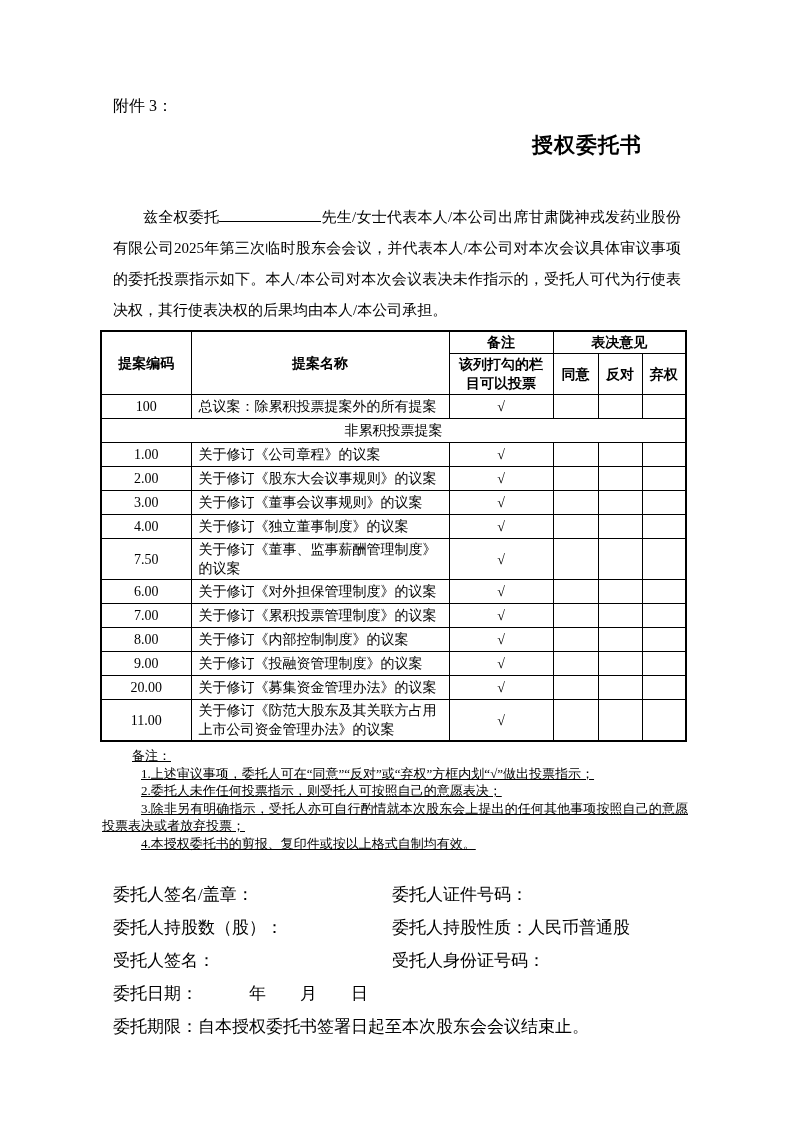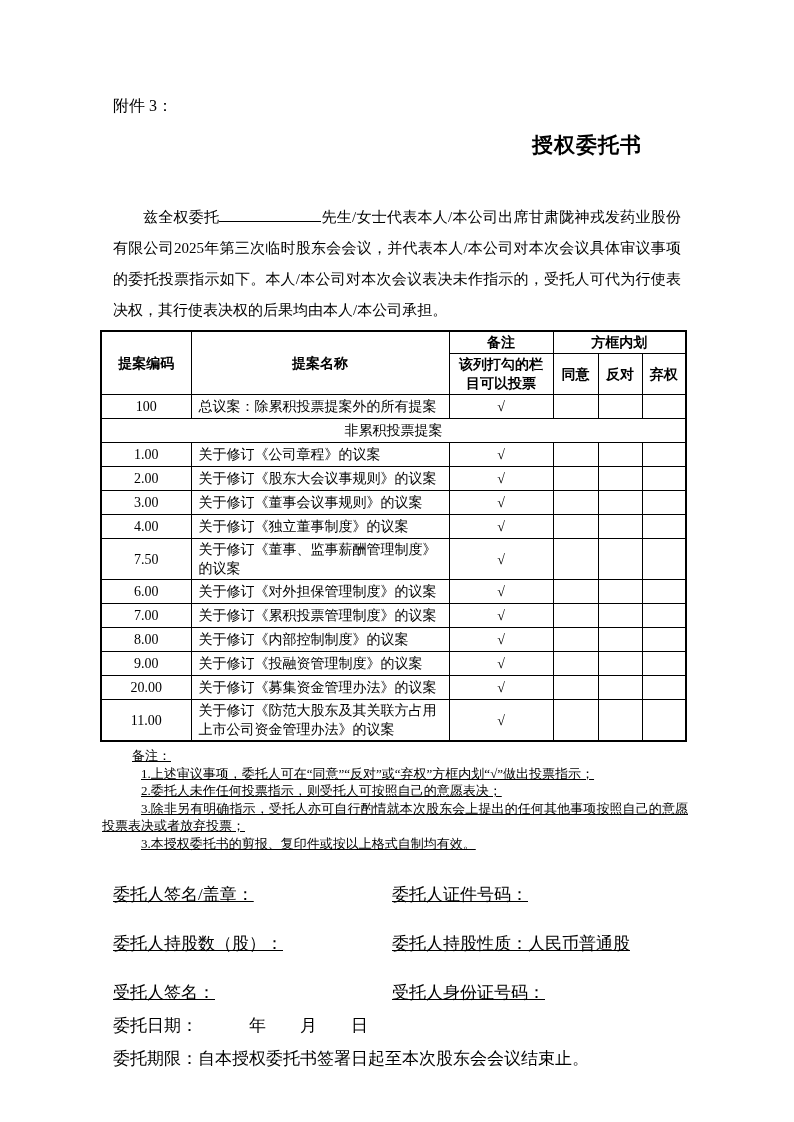--- a/index.html
+++ b/index.html
@@ -43,22 +43,21 @@
   table.proposal tbody td { height:21px; }
   col.c-code { width:90px; } col.c-name { width:258px; } col.c-remark { width:104px; }
   col.c-agree { width:45px; } col.c-oppose { width:44px; } col.c-abstain { width:44px; }
   .notes { margin:5px 0 0 2px; font-size:13px; line-height:17.5px; width:586px;text-decoration:underline; }
   .notes .notes-label { margin-left:30px; }
   .notes p { margin:0; text-indent:3em; text-align:justify; }
   .footer { margin:26px 0 0 13px; font-size:17px; }
   .footer-grid {
     display:grid;
     grid-template-columns:279px 294px;
-    row-gap:16px;
-    text-decoration:underline;
+    row-gap:0;
   }
   .footer-grid div, .footer-line { line-height:33px; white-space:pre-wrap; }
 </style>
 </head>
 <body>
 
 <div class="page">
 
   <div class="attachment">附件 3：</div>
 
@@ -73,21 +72,21 @@
         <col class="c-remark">
       <col class="c-agree">
         <col class="c-oppose">
         <col class="c-abstain">
     </colgroup>
     <thead>
       <tr>
         <th rowspan="2">提案编码</th>
         <th rowspan="2">提案名称</th>
         <th>备注</th>
-        <th colspan="3">方框内划</th>
+        <th colspan="3">表决意见</th>
       </tr>
       <tr>
         <th>该列打勾的栏目可以投票</th>
         <th>同意</th>
         <th>反对</th>
         <th>弃权</th>
       </tr>
     </thead>
     <tbody>
         <tr>
@@ -191,21 +190,21 @@
         </tr>
       </tbody>
   </table>
 
   <div class="notes">
     <div class="notes-label">备注：</div>
     <div>
         <p>1.上述审议事项，委托人可在“同意”“反对”或“弃权”方框内划“√”做出投票指示；</p>
         <p>2.委托人未作任何投票指示，则受托人可按照自己的意愿表决；</p>
         <p>3.除非另有明确指示，受托人亦可自行酌情就本次股东会上提出的任何其他事项按照自己的意愿投票表决或者放弃投票；</p>
-        <p>3.本授权委托书的剪报、复印件或按以上格式自制均有效。</p>
+        <p>4.本授权委托书的剪报、复印件或按以上格式自制均有效。</p>
       </div>
   </div>
 
   <div class="footer">
     <div class="footer-grid">
       <div>委托人签名/盖章：</div>
       <div>委托人证件号码：</div>
       <div>委托人持股数（股）：</div>
       <div>委托人持股性质：人民币普通股</div>
       <div>受托人签名：</div>

